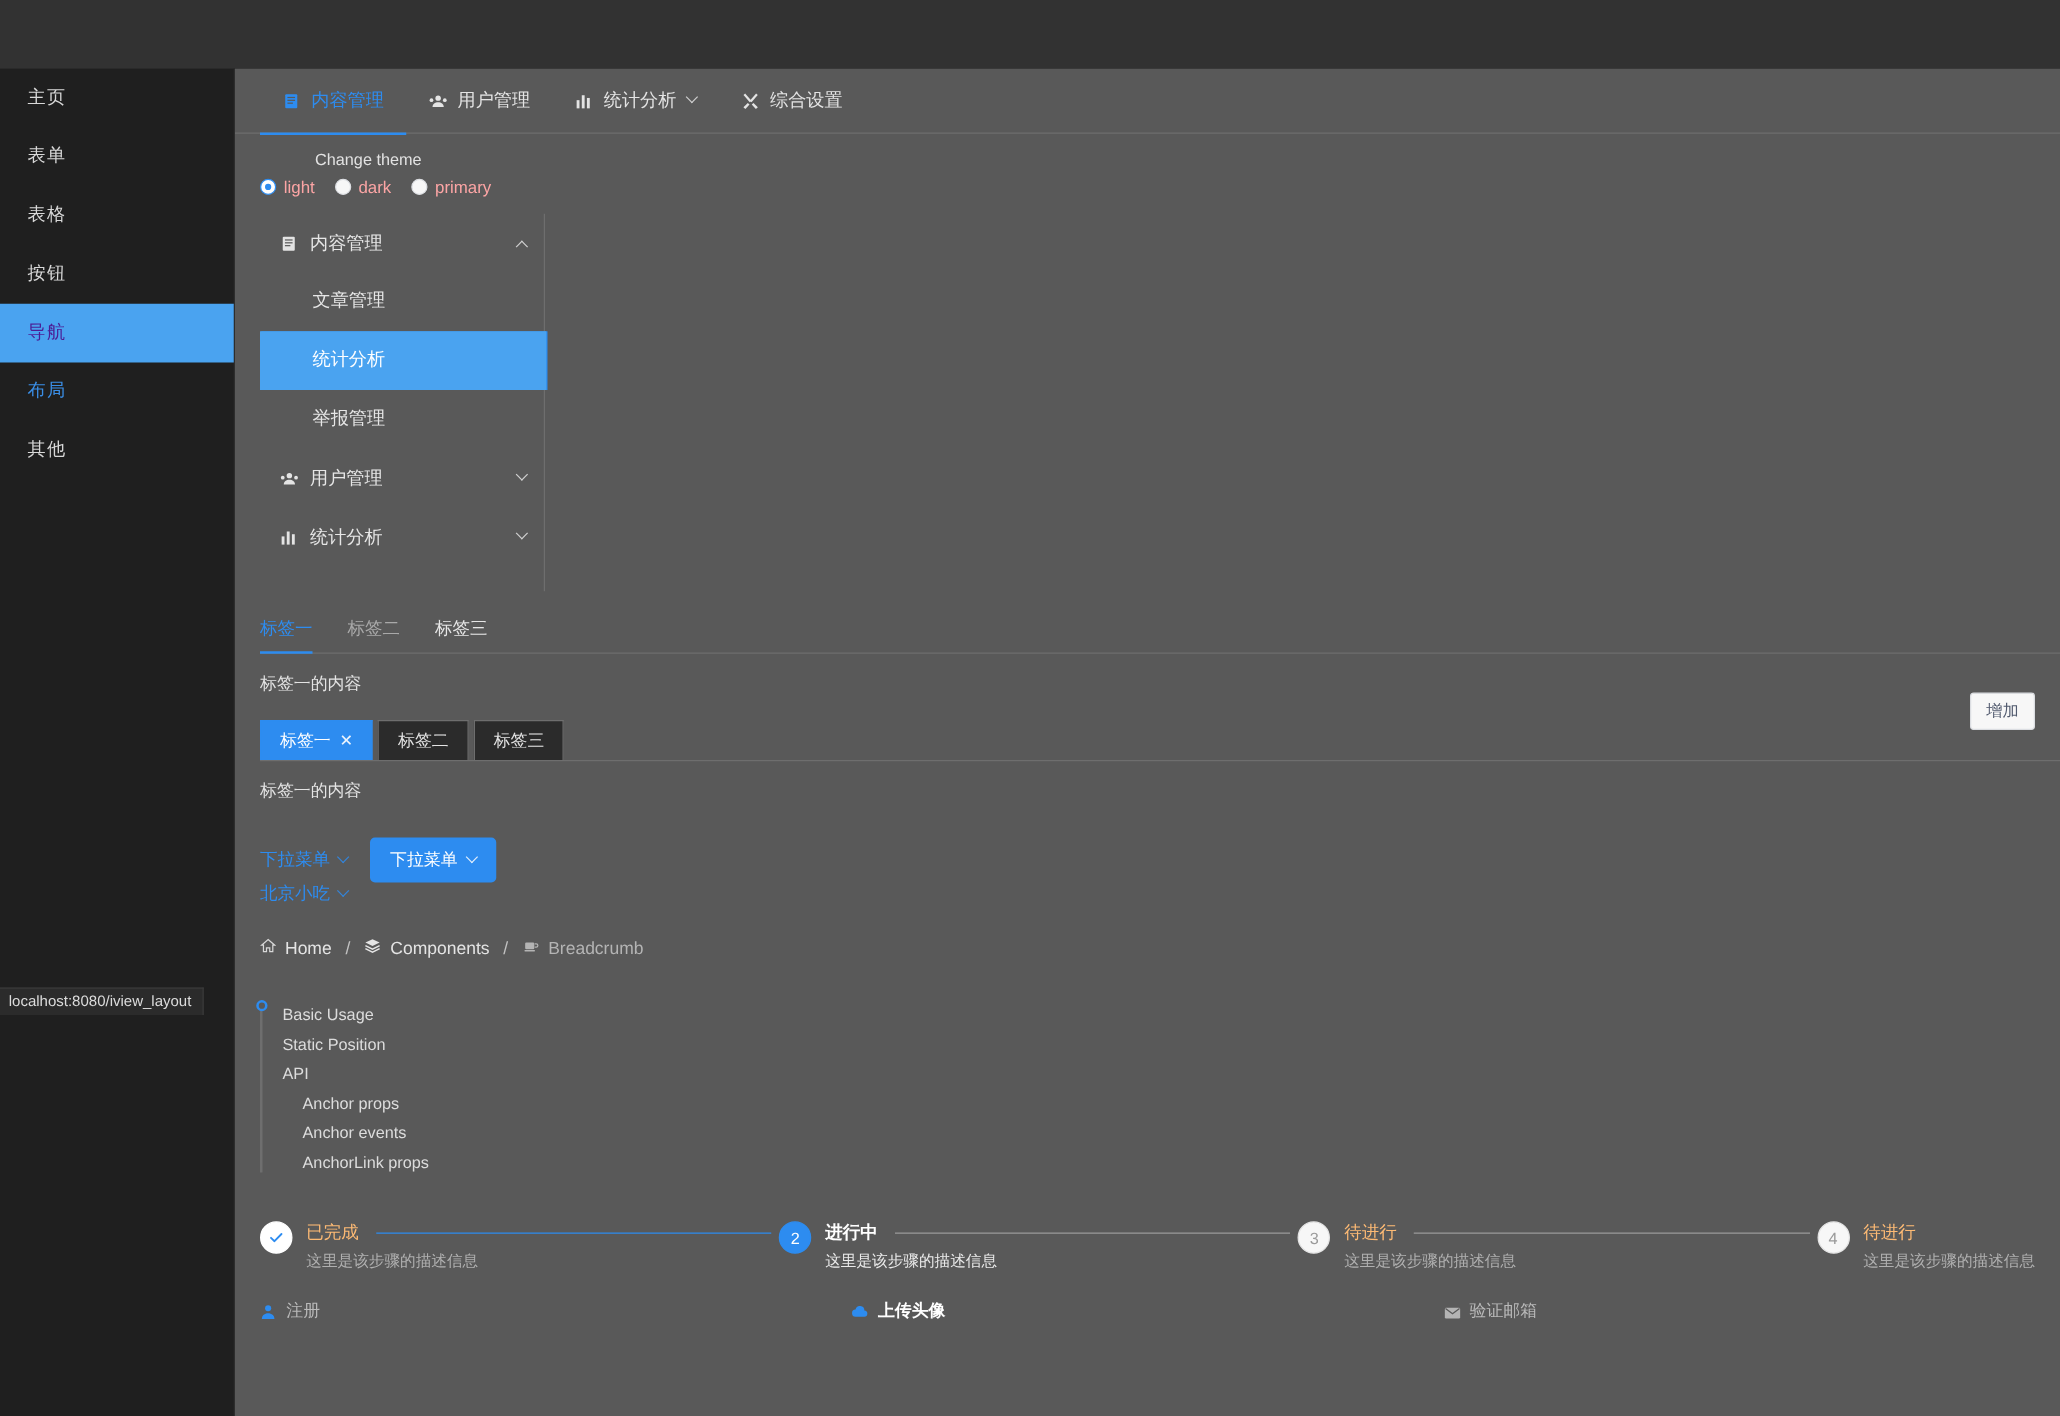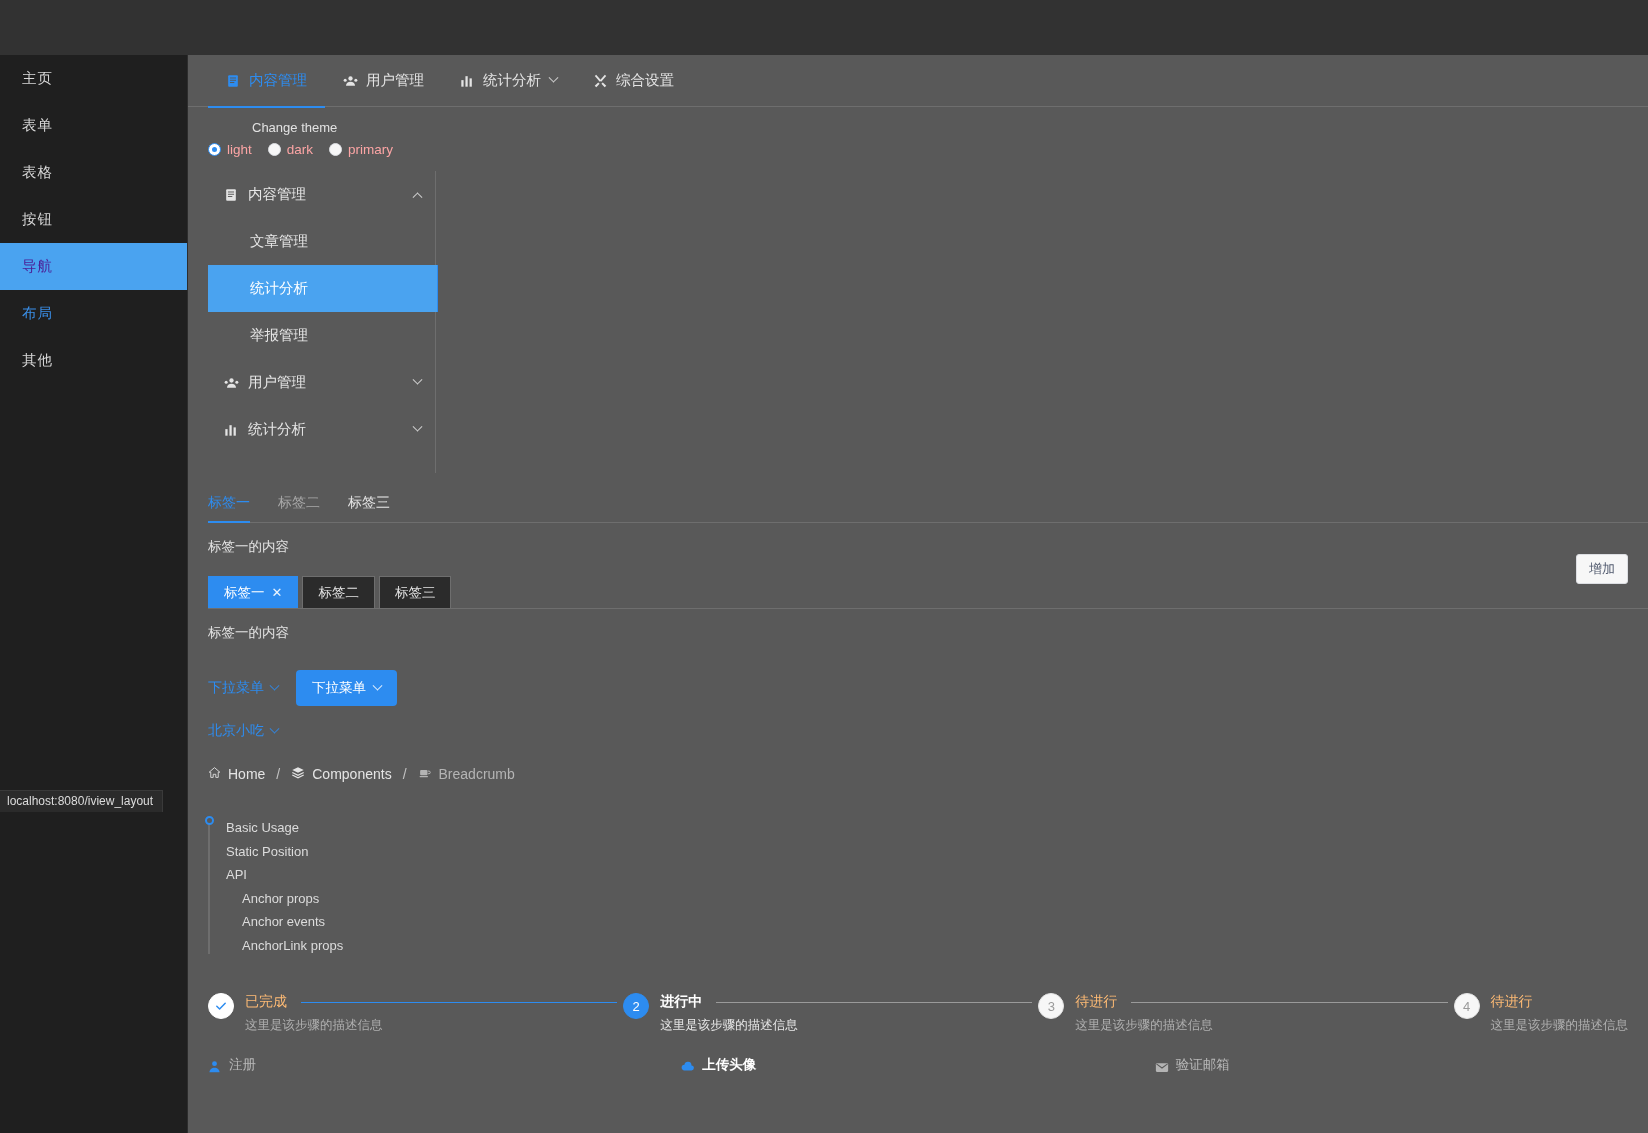--- a/index.html
+++ b/index.html
@@ -175,21 +175,21 @@
   .dd-link {
     font-size: 14px; color: #2d8cf0; cursor: pointer;
     display: inline-flex; align-items: center; gap: 7px;
   }
   .dd-btn {
     background: #2d8cf0; color: #fff; border: none; border-radius: 4px;
     font-size: 13.5px; padding: 9px 16px; cursor: pointer;
     display: inline-flex; align-items: center; gap: 8px;
     font-family: "Liberation Sans", sans-serif;
   }
-  .dd-row2 { margin-top: 16px; }
+  .dd-row2 { margin-top: 0; }
 
   
   .breadcrumb { margin-top: 26px; display: flex; align-items: center; font-size: 14px; color: #e4e4e4; gap: 0; }
   .bc-item { display: inline-flex; align-items: center; gap: 7px; cursor: pointer; }
   .bc-item.last { color: #b4b4b4; cursor: default; text-align: right; }
   .bc-sep { margin: 0 11px; color: #c2c2c2; }
 
   
   .anchor { margin-top: 34px; position: relative; padding-left: 18px; }
   .anchor-rail {

